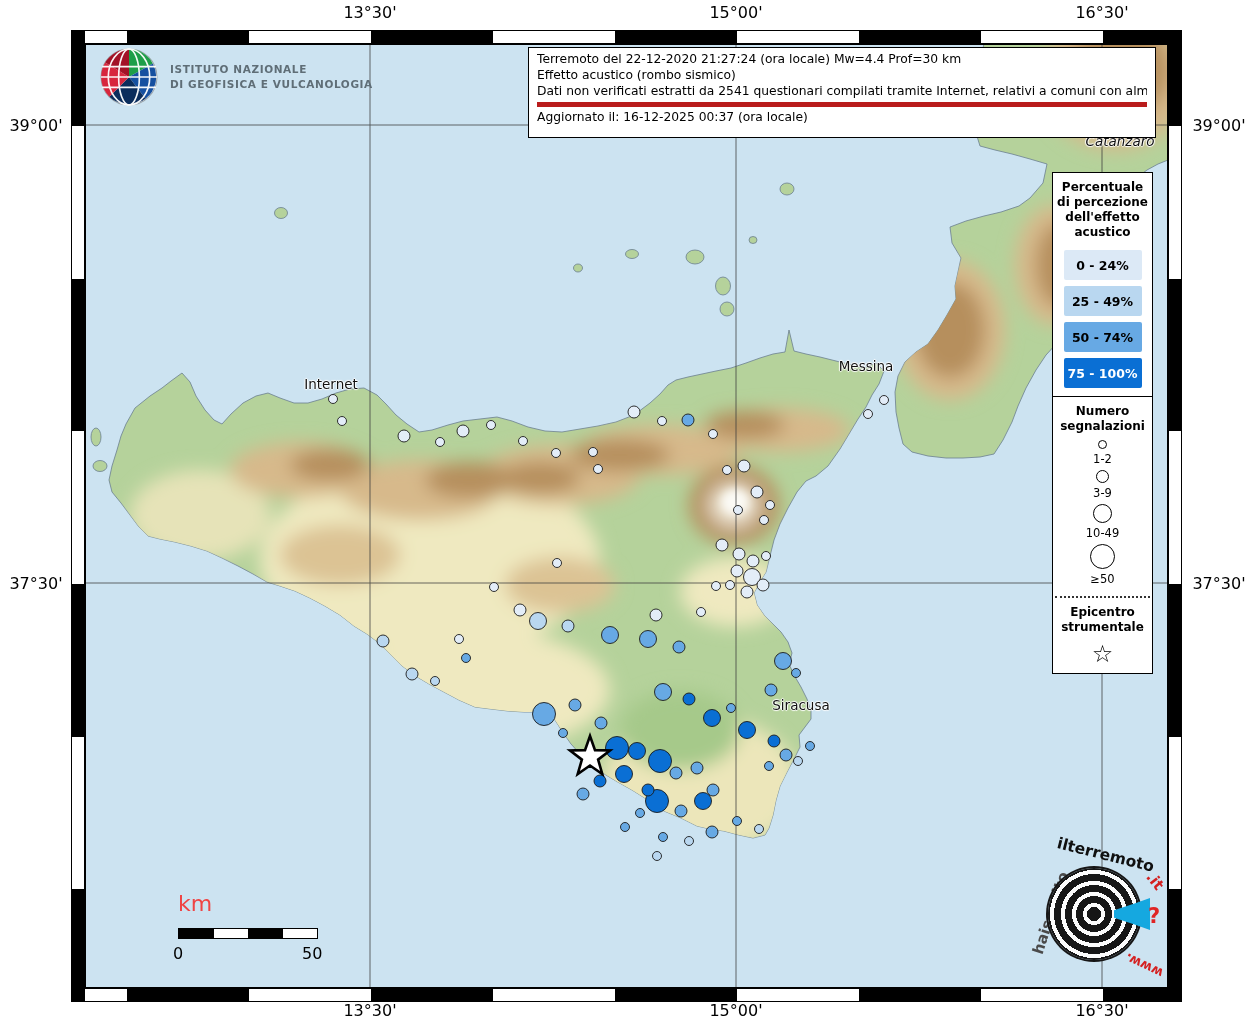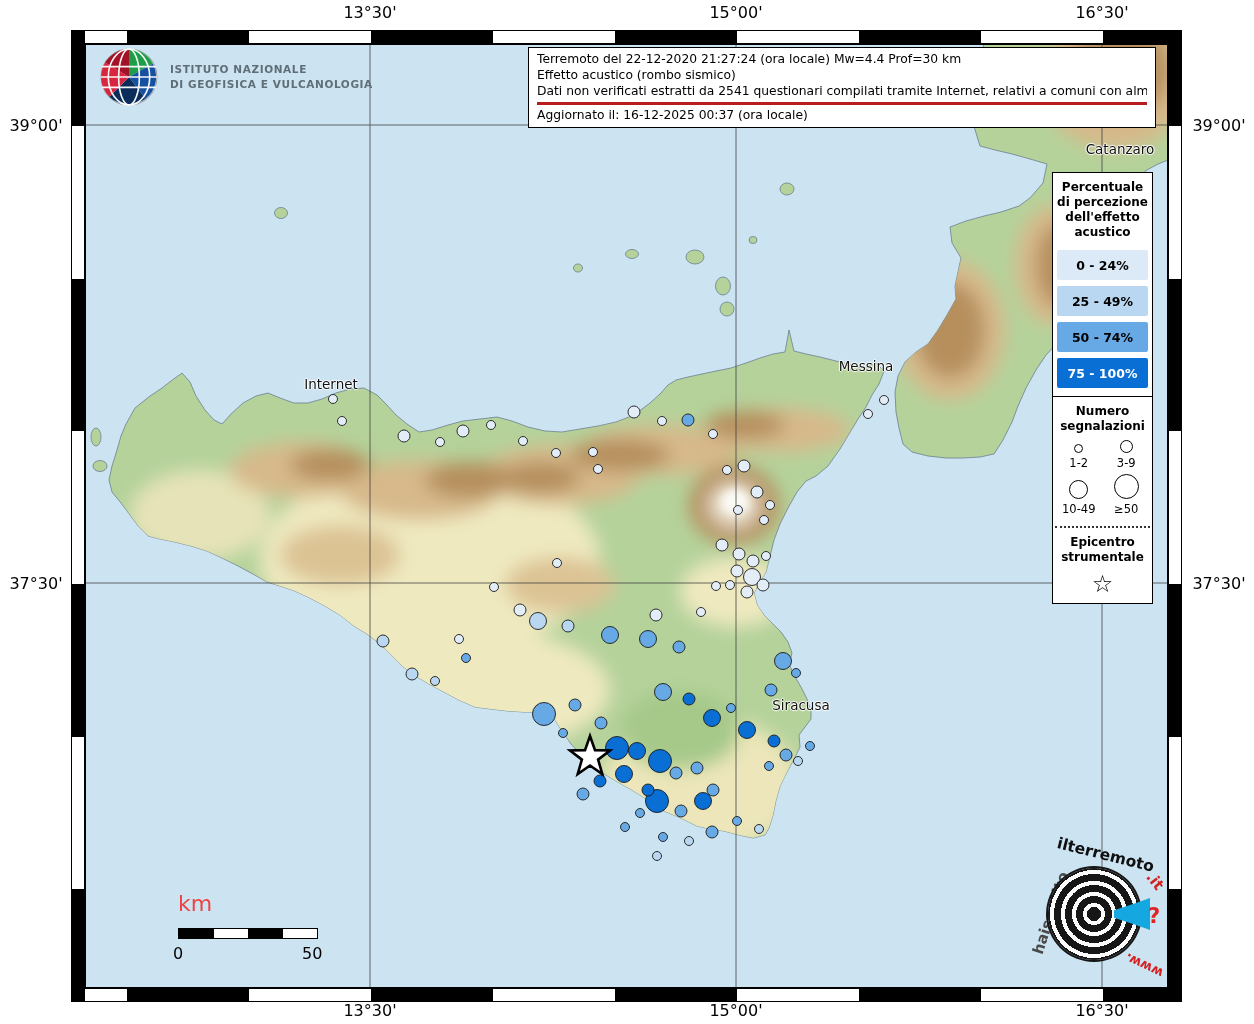--- a/index.html
+++ b/index.html
@@ -24,37 +24,37 @@
   .coord-right{left:1188px;width:62px;text-align:center;transform:translateY(-50%);}
 
   
   #map-svg{position:absolute;left:85px;top:44px;width:1083px;height:944px;display:block;}
 
   .city-label{position:absolute;transform:translate(-50%,-50%);font-size:13.5px;color:#111;
     text-shadow:1px 0 1px #fff,-1px 0 1px #fff,0 1px 1px #fff,0 -1px 1px #fff;white-space:nowrap;}
 
   
   #infobox{position:absolute;left:528px;top:47px;width:628px;box-sizing:border-box;background:#fff;
-    border:1px solid #000;padding:3px 8px 4px 8px;font-size:12.3px;line-height:1.32;color:#000;}
+    border:1px solid #000;padding:3px 8px 12px 8px;font-size:12.3px;line-height:1.32;color:#000;}
   #infobox .info-line{white-space:nowrap;overflow:hidden;}
-  #infobox .info-sep{border-top:3px solid #b91c1c;margin-top:2px;padding-top:2px;}
+  #infobox .info-sep{border-top:5px solid #b91c1c;margin-top:2px;padding-top:2px;}
 
   
   #ingv{position:absolute;left:100px;top:48px;display:flex;align-items:center;gap:12px;}
   .ingv-text{font-size:10.5px;letter-spacing:.6px;color:#5f6e77;line-height:1.45;font-weight:bold;}
 
   
   #legend{position:absolute;left:1052px;top:172px;width:101px;box-sizing:border-box;background:#fff;
     border:1px solid #000;text-align:center;color:#000;padding-bottom:6px;}
   .lg-title{font-weight:bold;font-size:12px;line-height:1.25;padding:7px 3px 4px 3px;}
-  .swatch{width:91px;height:30px;margin:6px auto;display:flex;align-items:center;justify-content:center;
+  .swatch{width:78px;height:30px;margin:6px auto;display:flex;align-items:center;justify-content:center;
     font-weight:bold;font-size:12.5px;border-radius:2px;}
   .lg-sep-solid{border-top:1px solid #000;margin:8px 0 0 0;}
   .lg-sep-dotted{border-top:2px dotted #333;margin:6px 2px 0 2px;}
-  #legend-signals{display:grid;grid-template-columns:1fr 1fr;row-gap:4px;padding:2px 2px 4px 2px;}
+  #legend-signals{display:grid;grid-template-columns:1fr;row-gap:4px;padding:2px 2px 4px 2px;}
   .sig-cell{display:flex;flex-direction:column;align-items:center;justify-content:flex-end;}
   .sig-circle{display:inline-block;border-radius:50%;background:#fff;border:1.4px solid #000;box-sizing:border-box;}
   .sig-label{font-size:11.5px;margin-top:3px;}
   .lg-star{font-size:24px;line-height:1.1;padding:2px 0 0 0;}
 
   
   #scalebar{position:absolute;left:0;top:0;}
   .sb-km{position:absolute;left:178px;top:891px;width:140px;text-align:left;font-size:22px;color:#ef4444;}
   .sb-bar{position:absolute;left:178px;top:928px;width:140px;height:11px;box-sizing:border-box;border:1px solid #000;font-size:0;}
   .sb-seg{display:inline-block;width:34.5px;height:100%;}
@@ -260,21 +260,21 @@
       <span class="coord-label coord-left" style="top: 125px;">39°00'</span>
       <span class="coord-label coord-left" style="top: 583px;">37°30'</span>
       <span class="coord-label coord-right" style="top: 125px;">39°00'</span>
       <span class="coord-label coord-right" style="top: 583px;">37°30'</span>
     </div>
 
   <div id="cities">
       <span class="city-label" style="left: 331px; top: 384px;">Internet</span>
       <span class="city-label" style="left: 866px; top: 366px;">Messina</span>
       <span class="city-label" style="left: 801px; top: 705px;">Siracusa</span>
-      <span class="city-label" style="left: 1120px; top: 149px;">Catanzaro</span>
+      <span class="city-label" style="left: 1120px; top: 141px; font-style: italic;">Catanzaro</span>
     </div>
 
   <div id="infobox">
     <div class="info-line">Terremoto del 22-12-2020 21:27:24 (ora locale) Mw=4.4 Prof=30 km</div>
     <div class="info-line">Effetto acustico (rombo sismico)</div>
     <div class="info-line">Dati non verificati estratti da 2541 questionari compilati tramite Internet, relativi a comuni con almeno 3 questionari.</div>
     <div class="info-line info-sep">Aggiornato il: 16-12-2025 00:37 (ora locale)</div>
   </div>
 
   <div id="ingv">

